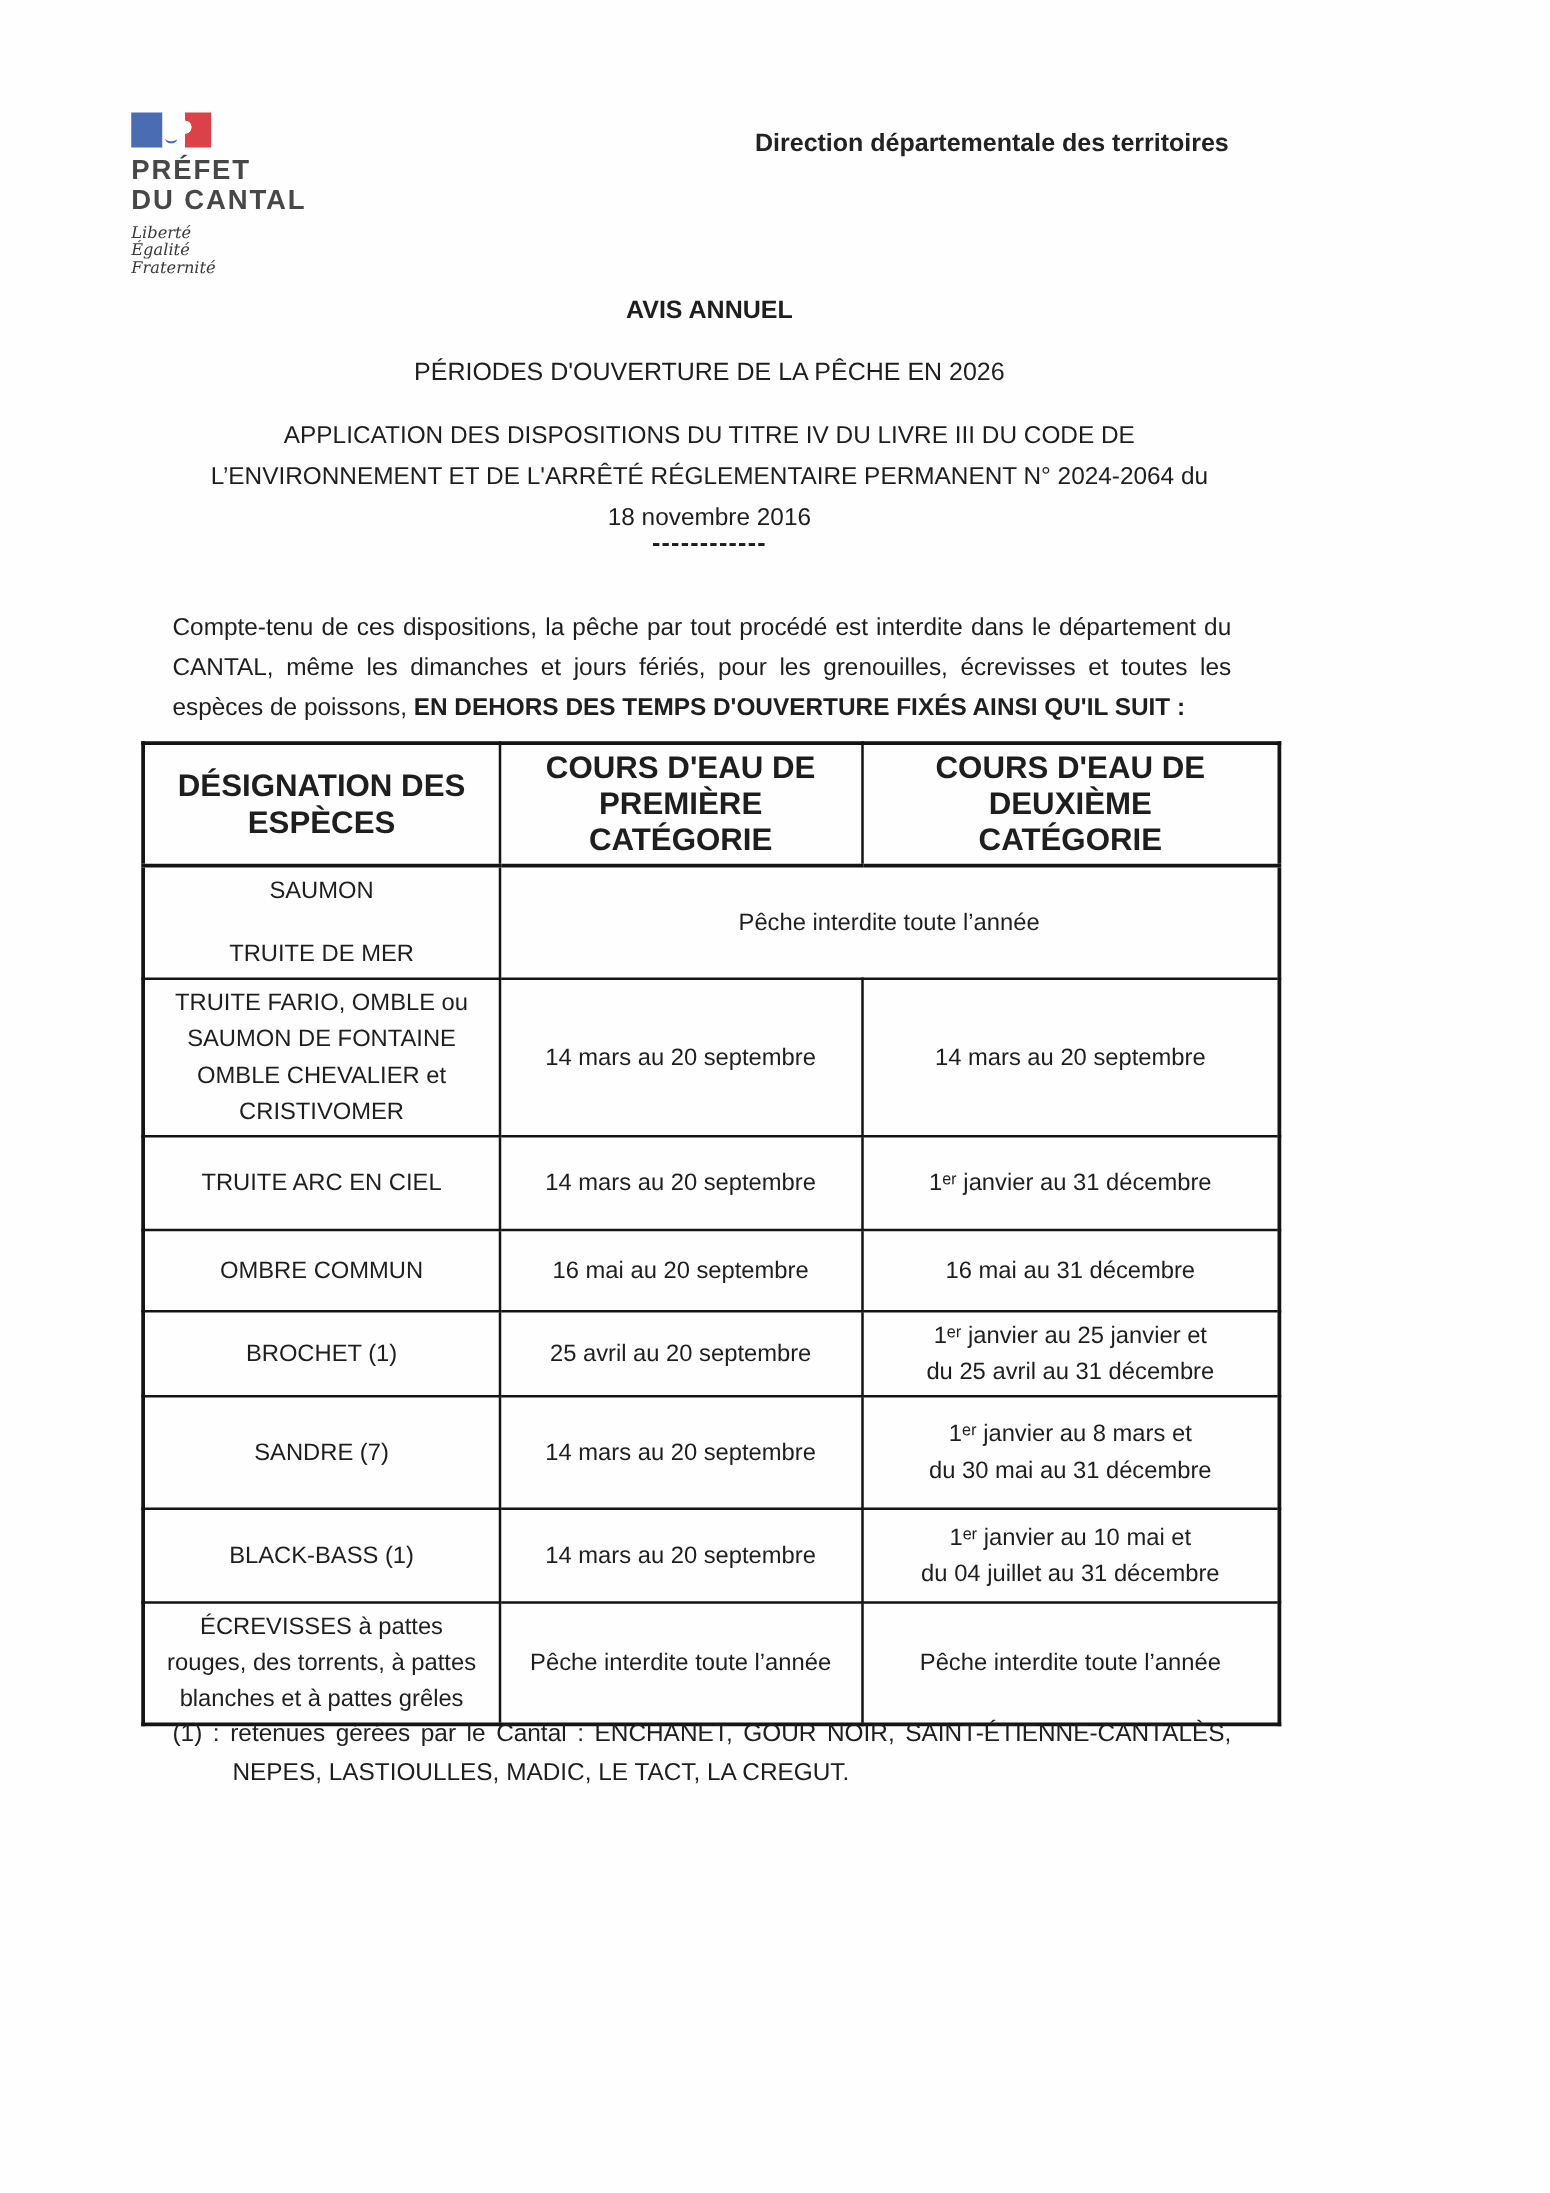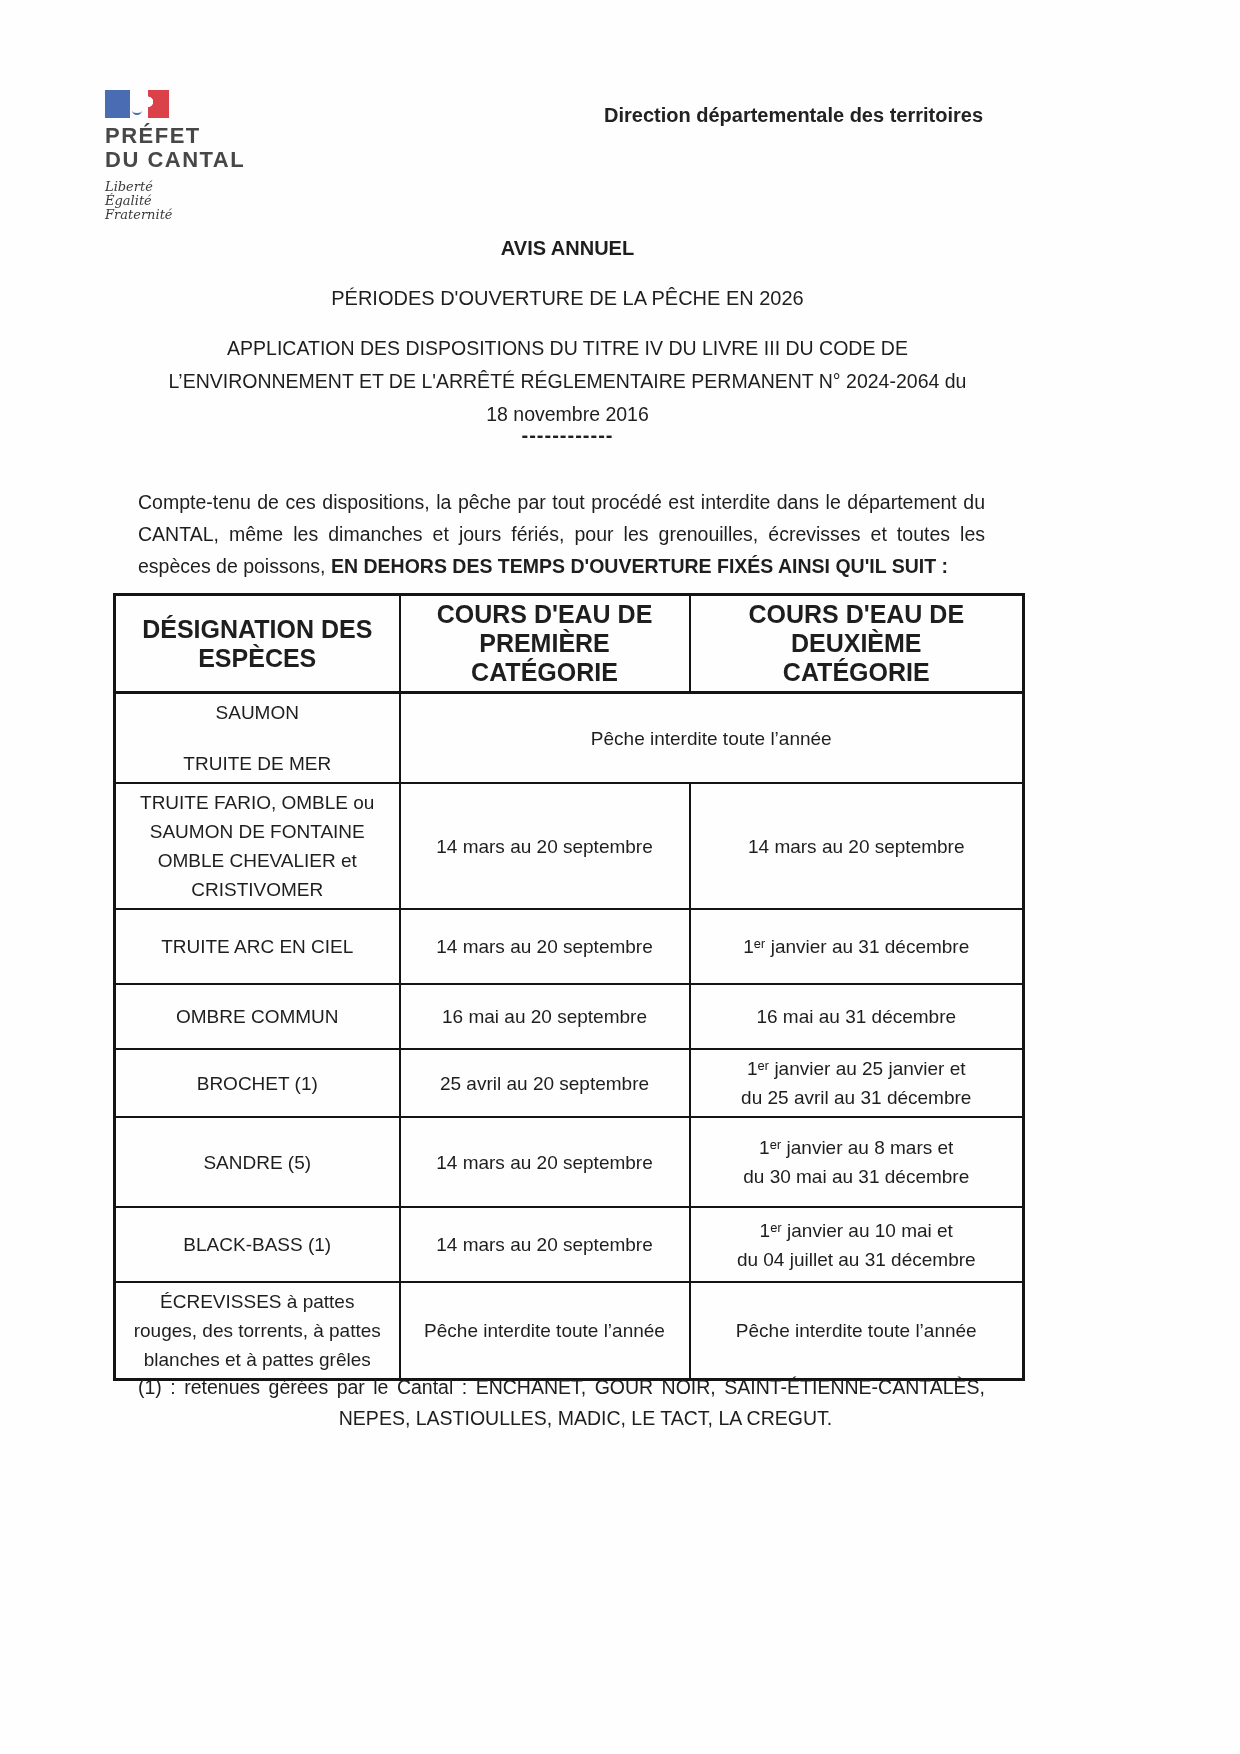--- a/index.html
+++ b/index.html
@@ -113,21 +113,21 @@
 
   
   .footnote {
     position: absolute;
     left: 138px; top: 1372px;
     width: 847px;
     font-size: 19.5px;
     line-height: 31px;
   }
   .footnote .fn-line1 { text-align: justify; text-align-last: justify; }
-  .footnote .fn-line2 { padding-left: 48px; text-align: center; }
+  .footnote .fn-line2 { padding-left: 48px; }
 </style>
 </head>
 <body>
 
 <div class="page">
 
   <div class="logo-block">
     <div class="flag">
       <div class="blue"></div>
       <div class="white"></div>
@@ -224,21 +224,21 @@
           <div>BROCHET (1)</div>
         </td>
         <td>25 avril au 20 septembre</td>
         <td>
           <div>1ᵉʳ janvier au 25 janvier et</div>
           <div>du 25 avril au 31 décembre</div>
         </td>
       </tr>
       <tr style="height:90px;">
         <td>
-          <div>SANDRE (5)</div>
+          <div>SANDRE (7)</div>
         </td>
         <td>14 mars au 20 septembre</td>
         <td>
           <div>1ᵉʳ janvier au 8 mars et</div>
           <div>du 30 mai au 31 décembre</div>
         </td>
       </tr>
       <tr style="height:75px;">
         <td>
           <div>BLACK-BASS (1)</div>

